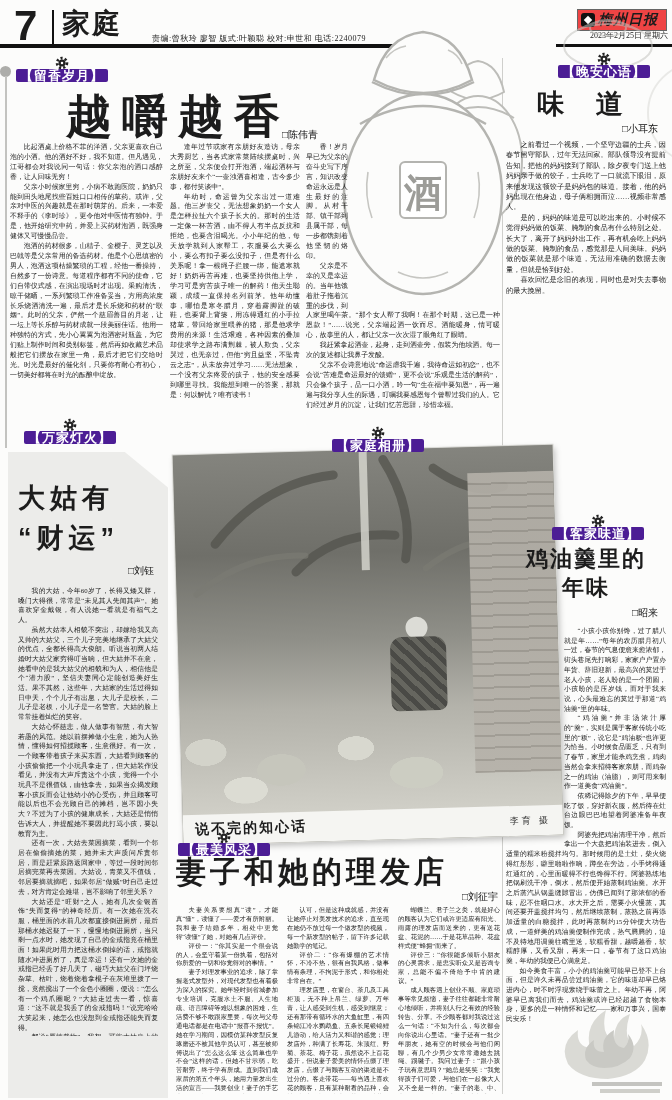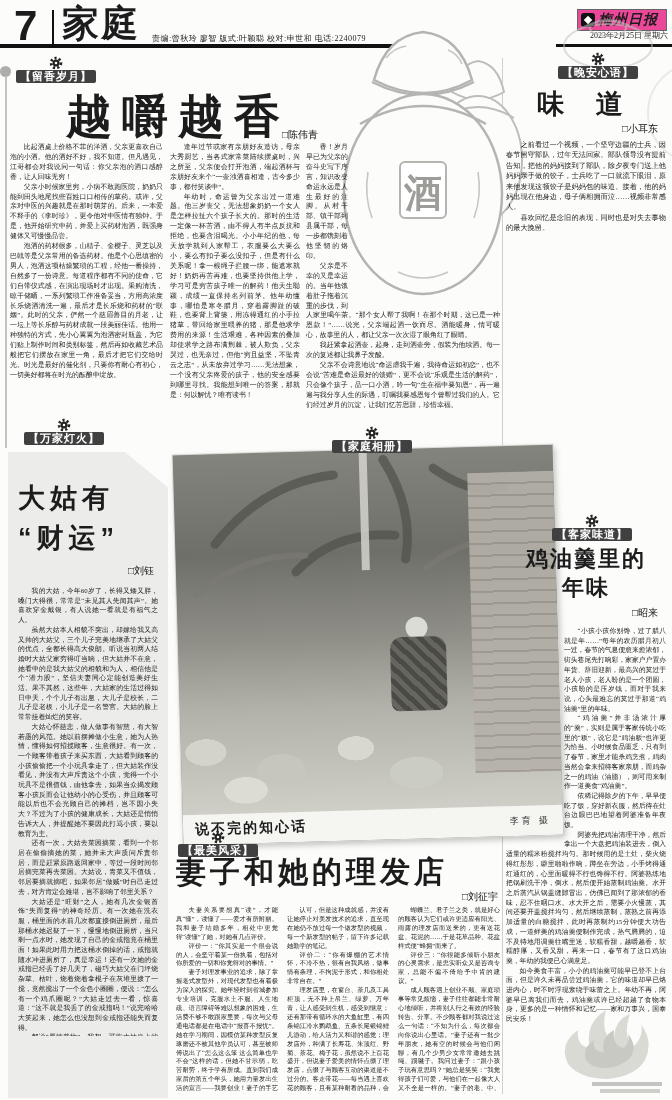--- a/index.html
+++ b/index.html
@@ -2,34 +2,34 @@
 <html><head>
 <meta charset="utf-8">
 <style>
   html,body{margin:0;padding:0;}
   body{background:#e8e8e6;font-family:"Liberation Serif","DejaVu Serif",serif;}
   .page{position:relative;width:672px;height:1100px;background:#fcfcfb;margin:0 auto;overflow:hidden;color:#1c1c1c;}
 
   
   .pageno{position:absolute;left:14px;top:4px;font-family:"Liberation Sans",sans-serif;font-weight:bold;font-size:42px;line-height:44px;}
   .hdr-vline{position:absolute;left:52px;top:10px;width:2px;height:36px;background:#111;}
-  .section-title{position:absolute;left:62px;top:2px;font-family:"Liberation Sans",sans-serif;font-weight:900;font-size:37px;line-height:44px;letter-spacing:2px;}
+  .section-title{position:absolute;left:62px;top:2px;font-family:"Liberation Sans",sans-serif;font-weight:900;font-size:28px;line-height:44px;letter-spacing:2px;}
   .staff{position:absolute;left:152px;top:33px;font-size:8px;color:#222;letter-spacing:.5px;}
   .bar-left{position:absolute;left:0;top:44px;width:442px;height:4px;background:#111;}
   .bar-right{position:absolute;left:556px;top:44px;width:116px;height:3px;background:#111;}
-  .masthead{position:absolute;left:577px;top:9px;width:90px;height:22px;border:1.5px solid #666;display:flex;align-items:center;gap:3px;padding:0 3px;box-sizing:border-box;background:#ec4899;}
+  .masthead{position:absolute;left:577px;top:9px;width:90px;height:22px;border:1.5px solid #666;display:flex;align-items:center;gap:3px;padding:0 3px;box-sizing:border-box;background:#ef4444;}
   .mlogo{width:14px;height:14px;background:#111;border-radius:3px;position:relative;flex:0 0 auto;}
   .mlogo::after{content:"";position:absolute;left:4px;top:4px;width:6px;height:6px;background:#fff;transform:rotate(45deg);}
   .mtext{font-weight:bold;font-size:14px;font-style:italic;letter-spacing:1px;white-space:nowrap;}
   .date-line{position:absolute;left:560px;top:30px;width:108px;text-align:right;font-size:8px;color:#222;}
 
   
   .coltag{position:absolute;z-index:5;}
   .coltag .gear{position:absolute;left:50%;top:-10px;transform:translateX(-50%);}
-  .coltag .tagtxt{display:inline-block;background:#404040;color:#fff;font-family:"Liberation Sans",sans-serif;font-weight:bold;font-size:11px;line-height:13px;padding:0 4px;border-radius:2px;letter-spacing:1px;}
+  .coltag .tagtxt{display:inline-block;background:#4c1d95;color:#fff;font-family:"Liberation Sans",sans-serif;font-weight:bold;font-size:13px;line-height:13px;padding:0 4px;border-radius:2px;letter-spacing:1px;}
 
   
   .col p{margin:0;text-indent:2em;text-align:justify;}
   .byline{font-size:10px;color:#111;}
 
   
   .deco-line{position:absolute;left:5px;top:76px;width:2px;height:372px;background:#c3c3c0;z-index:1;}
   .deco-dot{position:absolute;left:0px;top:66px;width:11px;height:11px;border-radius:50%;background:#adadaa;z-index:1;}
   .main-title{position:absolute;left:66px;top:86px;width:280px;font-family:"Liberation Sans",sans-serif;font-weight:900;font-size:46px;letter-spacing:10px;z-index:4;}
   .main-author{position:absolute;left:282px;top:128px;z-index:4;}
@@ -262,20 +262,21 @@
         <circle cx="10" cy="10" r="7" fill="none" stroke="#222" stroke-width="4" stroke-dasharray="3 3"></circle>
         <circle cx="10" cy="10" r="5" fill="#222"></circle>
         <circle cx="10" cy="10" r="1.8" fill="#fff"></circle>
       </svg>
     <span class="tagtxt">【晚安心语】</span>
   </div>
   <h2 class="wd-title" style="margin:0;">味 道</h2>
   <div class="wd-author byline">□小耳东</div>
   <div class="col" id="wd-text">
       <p>之前看过一个视频，一个坚守边疆的士兵，因春节留守部队，过年无法回家。部队领导没有提前告知，把他的妈妈接到了部队，除夕夜专门送上他妈妈亲手做的饺子，士兵吃了一口就流下眼泪，原来他发现这顿饺子是妈妈包的味道。接着，他的妈妈出现在他身边，母子俩相拥而泣……视频非常感人。</p>
+      <p>是的，妈妈的味道是可以吃出来的。小时候不觉得妈妈做的饭菜、腌制的食品有什么特别之处。长大了，离开了妈妈外出工作，再有机会吃上妈妈做的饭菜、腌制的食品，感觉那是人间美味。妈妈做的饭菜就是那个味道，无法用准确的数据去衡量，但就是恰到好处。</p>
       <p>喜欢回忆是念旧的表现，同时也是对失去事物的最大挽留。</p>
     </div>
 
   <div class="coltag" style="left:552px;top:524px;">
     <svg class="gear" width="14" height="14" viewBox="0 0 20 20">
         <circle cx="10" cy="10" r="7" fill="none" stroke="#222" stroke-width="4" stroke-dasharray="3 3"></circle>
         <circle cx="10" cy="10" r="5" fill="#222"></circle>
         <circle cx="10" cy="10" r="1.8" fill="#fff"></circle>
       </svg>
     <span class="tagtxt">【客家味道】</span>

